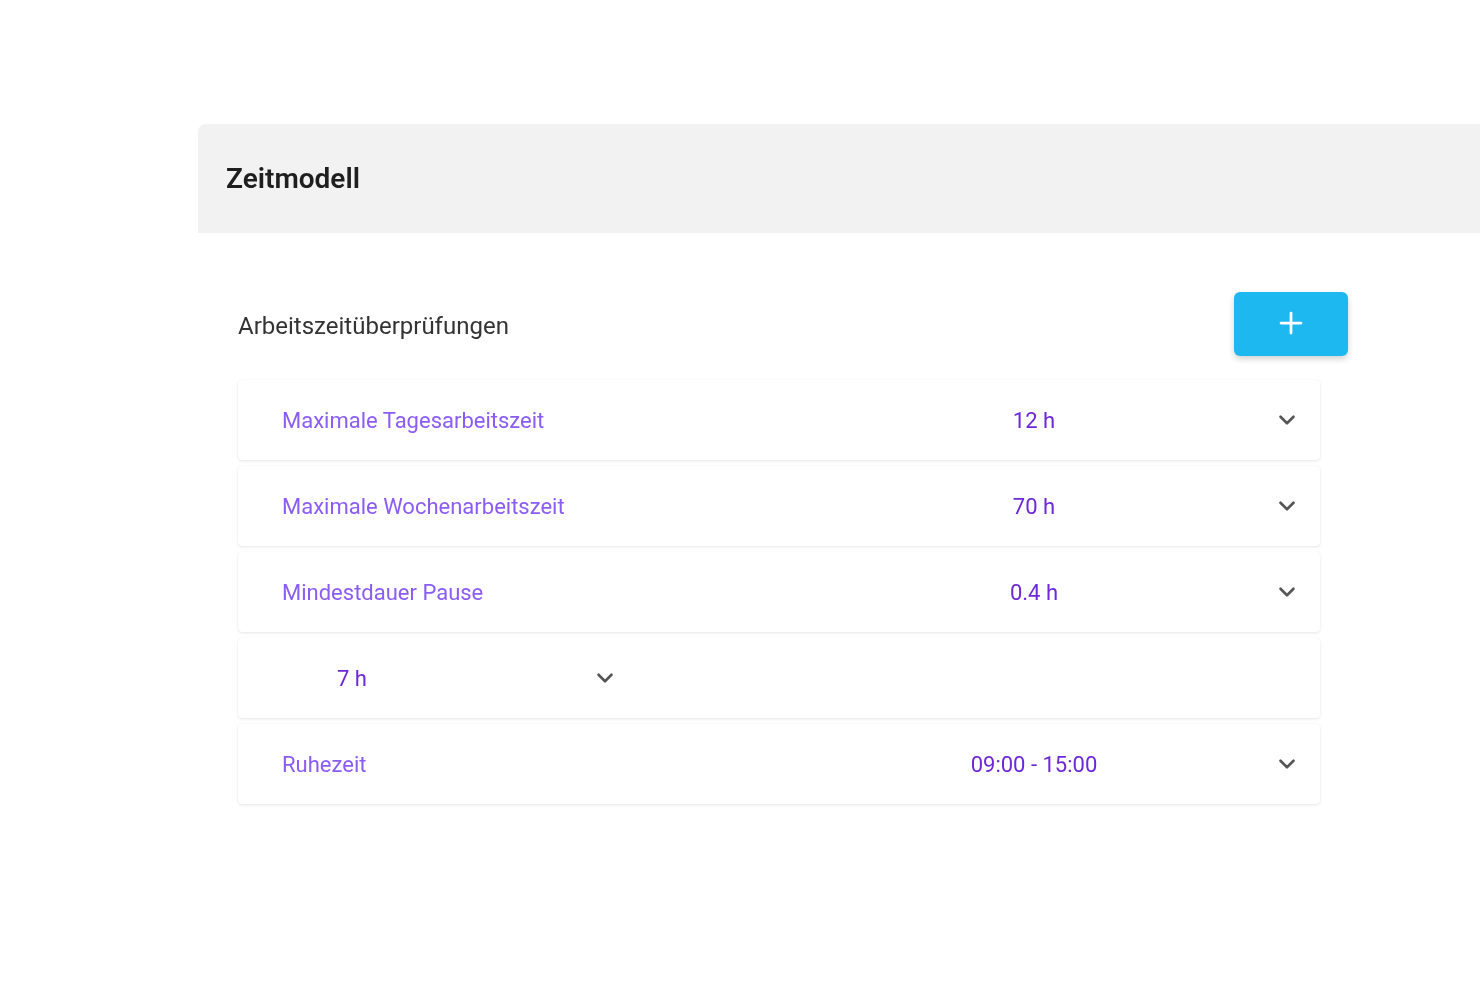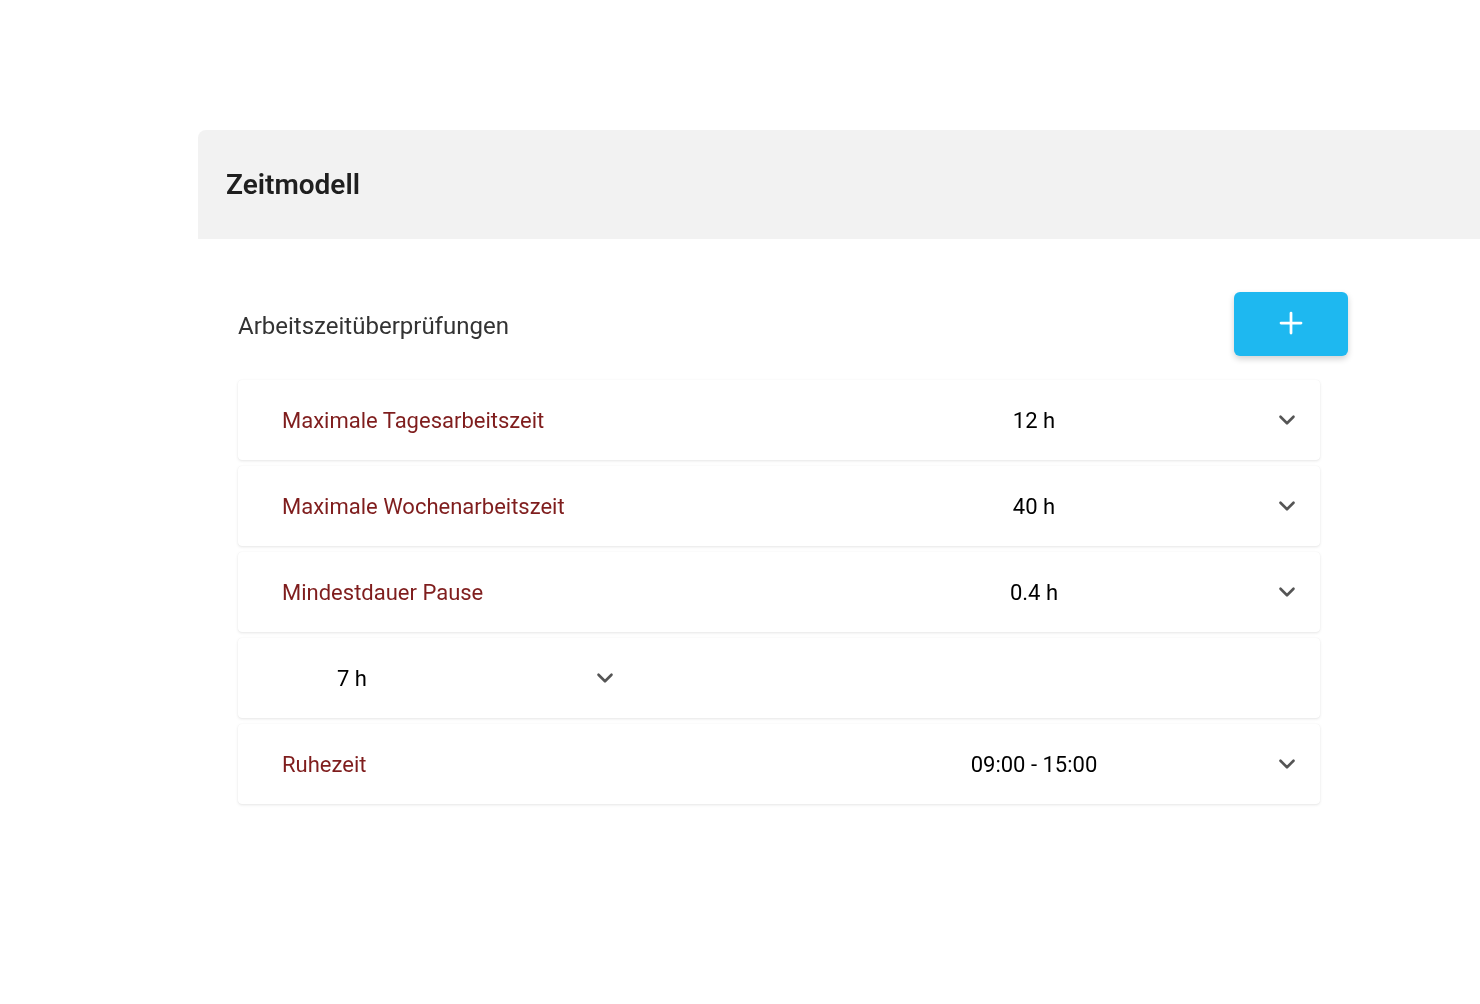--- a/index.html
+++ b/index.html
@@ -10,21 +10,21 @@
     body {
       font-family: -apple-system, BlinkMacSystemFont, "Segoe UI", Roboto, Helvetica, Arial, sans-serif;
       background: #ffffff;
       width: 1480px;
       height: 1004px;
       overflow: hidden;
     }
     .panel {
       position: absolute;
       left: 198px;
-      top: 130px;
+      top: 124px;
       right: 0;
       background: #f2f2f2;
       border-top-left-radius: 8px;
       padding: 38px 12px 38px 28px;
     }
     .panel-title {
       font-size: 28px;
       font-weight: 600;
       color: #1f1f1f;
     }
@@ -76,25 +76,25 @@
       height: 80px;
       display: flex;
       align-items: center;
       padding: 0 20px 0 44px;
       cursor: pointer;
     }
     .row-label {
       flex: 1;
       font-size: 22px;
       font-weight: 400;
-      color: #7f1d1d;
+      color: #8b5cf6;
     }
     .row-value {
       font-size: 22px;
-      color: #000000;
+      color: #6d28d9;
       margin-right: 170px;
       min-width: 140px;
       text-align: center;
     }
     .chevron {
       color: #555555;
       display: flex;
       align-items: center;
     }
     .chevron svg {
@@ -129,21 +129,21 @@
       <div class="row-value">12 h</div>
       <span class="chevron">
         <svg viewBox="0 0 24 24" fill="none" stroke="currentColor" stroke-width="2.4" stroke-linecap="round" stroke-linejoin="round">
           <polyline points="6 9 12 15 18 9"></polyline>
         </svg>
       </span>
     </div>
 
     <div class="row">
       <div class="row-label">Maximale Wochenarbeitszeit</div>
-      <div class="row-value">40 h</div>
+      <div class="row-value">70 h</div>
       <span class="chevron">
         <svg viewBox="0 0 24 24" fill="none" stroke="currentColor" stroke-width="2.4" stroke-linecap="round" stroke-linejoin="round">
           <polyline points="6 9 12 15 18 9"></polyline>
         </svg>
       </span>
     </div>
 
     <div class="row">
       <div class="row-label">Mindestdauer Pause</div>
       <div class="row-value">0.4 h</div>

